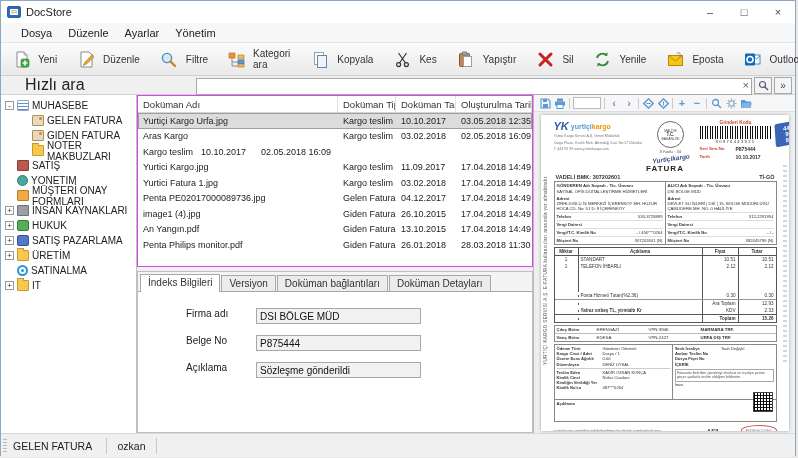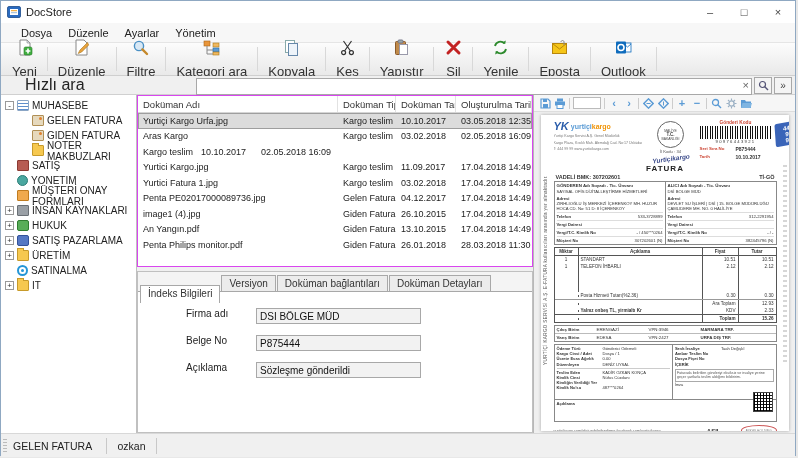--- a/index.html
+++ b/index.html
@@ -19,22 +19,22 @@
   
   .menubar { height:19px; background:#f7f7f7; display:flex; align-items:center;
     padding-left:12px; flex:none; }
   .menu-item { font-size:11px; color:#222; padding:0 8px; height:100%;
     display:flex; align-items:center; }
 
   
   .toolbar { height:34px; background:linear-gradient(#fcfcfc,#e9e9e9);
     border-top:1px solid #e5e5e5; border-bottom:1px solid #cfcfcf;
     display:flex; align-items:stretch; padding:0 2px; flex:none; }
-  .tb-btn { display:flex; flex-direction:column; align-items:center;
-    justify-content:center; padding:1px 9px; font-size:13px; color:#333; gap:8px; }
+  .tb-btn { display:flex; flex-direction:row; align-items:center;
+    justify-content:center; padding:1px 9px; font-size:10px; color:#333; gap:8px; }
   .tb-sep { width:1px; background:#d8d8d8; margin:4px 1px; }
   .tb-ico { width:18px; height:17px; display:grid; place-items:center; }
 
   
   .searchrow { height:19px; background:#f0f0f0; display:flex; align-items:center;
     border-bottom:1px solid #d0d0d0; padding-right:3px; flex:none; }
   .search-label { width:195px; padding-left:24px; font-size:16px; color:#222; }
   .search-wrap { flex:1; position:relative; height:17px; }
   .search-input { width:100%; height:17px; border:1px solid #a8a8a8; background:#fff;
     font-size:11px; padding:0 14px 0 4px; font-family:"Liberation Sans",sans-serif; }
@@ -86,21 +86,21 @@
   .c-date { width:60px; flex:none; } .c-created { flex:1; min-width:0; }
   .trow { display:flex; height:15.5px; align-items:center; font-size:9px; color:#222; }
   .trow .td { padding-left:5px; overflow:hidden; white-space:nowrap; }
   .trow.selected { background:#dcdcdc; outline:1px solid #9e9e9e; outline-offset:-1px; }
   .splitter { height:4px; flex:none; }
   .detail { flex:1; background:#fff; border:1px solid #c0c0c0; overflow:hidden; }
   .tabs { display:flex; height:20px; background:#f4f4f4; border-bottom:1px solid #a8a8a8;
     padding:2px 0 0 2px; align-items:flex-end; }
   .tab { font-size:10px; padding:2px 7px 2px 7px; border:1px solid #a8a8a8; border-bottom:none;
     background:#ececec; margin-right:1px; color:#333; white-space:nowrap; }
-  .tab.active { background:#fff; position:relative; top:12px; padding-bottom:4px; }
+  .tab.active { background:#fff; position:relative; top:1px; padding-bottom:4px; }
   .form { padding:16px 0 0 48px; }
   .frow { display:flex; margin-bottom:11px; align-items:flex-start; }
   .flabel { width:70px; font-size:10px; color:#222; }
   .finput { width:165px; height:16px; background:#f2f2f2; border:1px solid #a8a8a8;
     font-size:10px; padding:0 3px; color:#111; font-family:"Liberation Sans",sans-serif; }
 
   
   .preview { width:261px; flex:none; display:flex; flex-direction:column; background:#efefef; }
   .pv-toolbar { height:17px; display:flex; align-items:center; gap:3px; padding:0 5px;
     background:#f6f6f6; border-bottom:1px solid #ddd; flex:none; }

